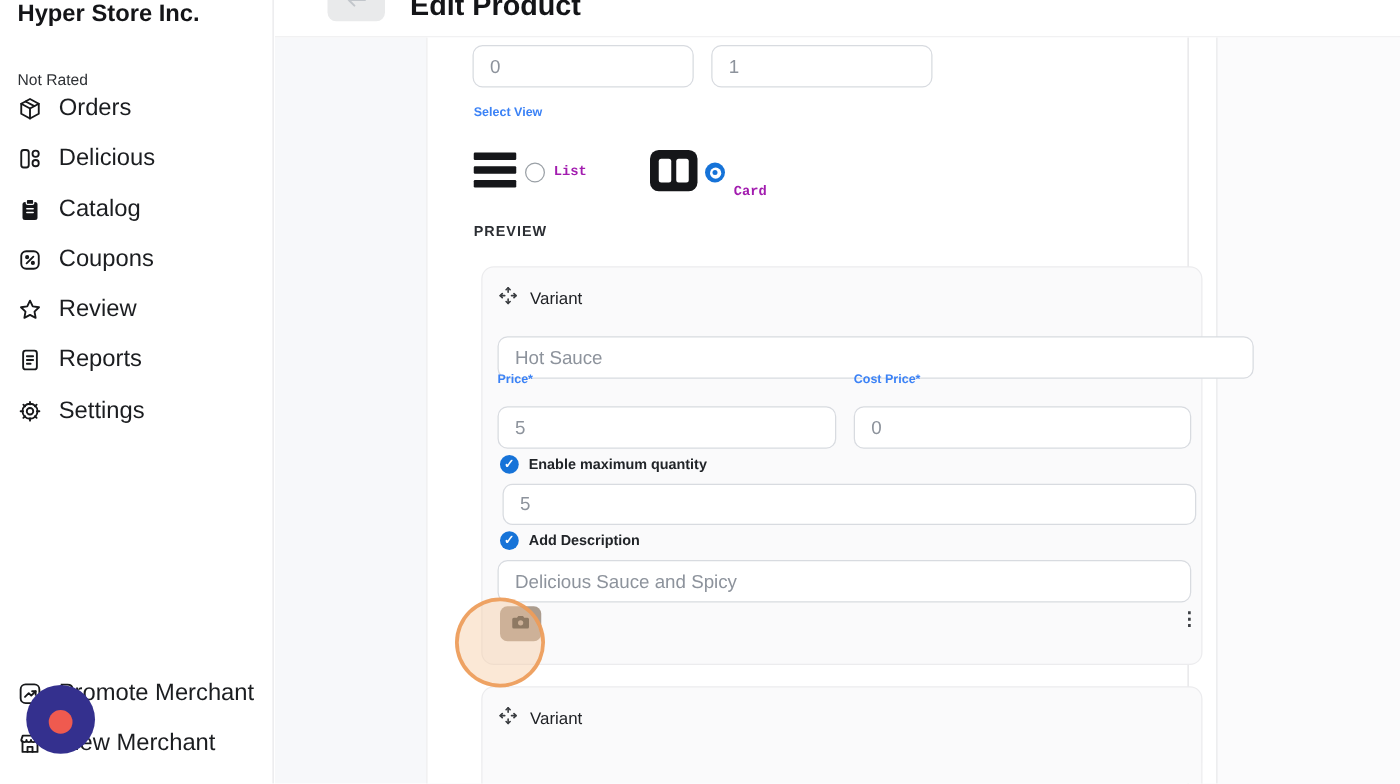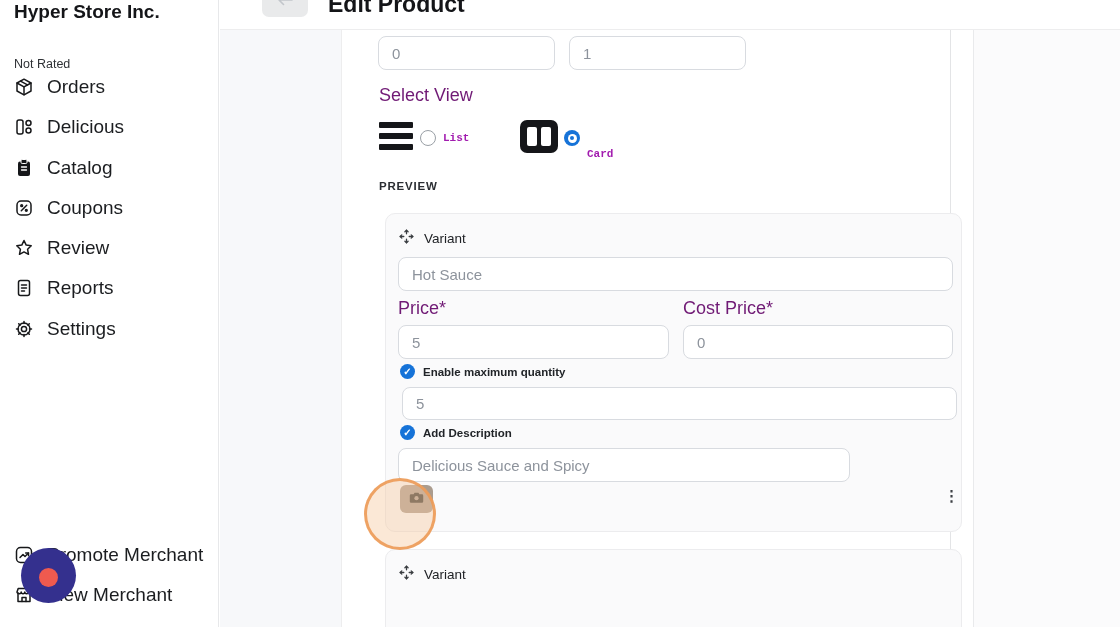--- a/index.html
+++ b/index.html
@@ -33,21 +33,21 @@
   .content{position:absolute;left:220px;top:30px;width:900px;height:597px;background:#f7f8fa;}
   .form-panel{position:absolute;left:121px;top:0;width:610px;height:597px;background:#fff;
               border-left:1px solid #ededee;border-right:1px solid #e3e4e6;box-sizing:border-box;}
   .gutter{position:absolute;left:731px;top:0;width:22px;height:597px;background:#fff;}
   .right-panel{position:absolute;left:753px;top:0;width:147px;height:597px;background:#fbfbfc;
                border-left:1px solid #e9eaec;box-sizing:border-box;}
 
   
   .inp{position:absolute;box-sizing:border-box;height:34px;border:1px solid #d8dbe0;border-radius:8px;
        background:#fff;color:#8d939c;font-size:15px;font-family:inherit;padding:0 13px;outline:none;}
-  .lbl{position:absolute;font-size:18px;font-weight:400;color:#701a75;white-space:nowrap;}
+  .lbl{position:absolute;font-size:10px;font-weight:700;color:#3b82f6;white-space:nowrap;}
   .small-lbl{font-size:11.5px;font-weight:600;color:#212428;}
   .preview-lbl{position:absolute;left:37px;top:150px;font-size:11.5px;font-weight:600;
                letter-spacing:.8px;color:#2b2e33;}
 
   .list-icon{position:absolute;left:37px;top:92px;width:34px;display:flex;flex-direction:column;gap:5px;cursor:pointer;}
   .list-icon div{height:6px;background:#151619;border-radius:1px;}
   .card-icon{position:absolute;left:178px;top:90px;width:38px;height:33px;background:#151619;border-radius:7px;
              display:flex;align-items:center;justify-content:center;gap:4px;cursor:pointer;box-sizing:border-box;}
   .card-icon div{width:10px;height:19px;background:#fff;border-radius:2px;}
 
@@ -233,39 +233,39 @@
         <div class="vheader">
           <span>
             <svg width="15" height="15" viewBox="0 0 15 15" fill="none" stroke="#3a3d41" stroke-width="1.3" stroke-linecap="round" stroke-linejoin="round">
                 <path d="M7.5 1.2v3.6M7.5 10.2v3.6M1.2 7.5h3.6M10.2 7.5h3.6"></path>
                 <path d="M7.5 1.2 5.9 2.8M7.5 1.2l1.6 1.6M7.5 13.8l-1.6-1.6M7.5 13.8l1.6-1.6M1.2 7.5l1.6-1.6M1.2 7.5l1.6 1.6M13.8 7.5l-1.6-1.6M13.8 7.5l-1.6 1.6"></path>
               </svg>
           </span>
           <span>Variant</span>
         </div>
 
-        <input class="inp" style="left: 12px; top: 43px; width: 555px;" value="Hot Sauce">
+        <input class="inp" style="left: 12px; top: 55px; width: 605px;" value="Hot Sauce">
 
         <div class="lbl" style="left:12px;top:84px;">Price*</div>
         <input class="inp" style="left: 12px; top: 111px; width: 271px;" value="5">
 
         <div class="lbl" style="left:297px;top:84px;">Cost Price*</div>
         <input class="inp" style="left: 297px; top: 111px; width: 270px;" value="0">
 
         <div class="cbx-row" style="left:14px;top:150px;">
           <span class="cbx">✓</span>
           <span class="small-lbl">Enable maximum quantity</span>
         </div>
         <input class="inp" style="left: 16px; top: 173px; width: 555px; height: 33px;" value="5">
 
         <div class="cbx-row" style="left:14px;top:211px;">
           <span class="cbx">✓</span>
           <span class="small-lbl">Add Description</span>
         </div>
-        <input class="inp" style="left: 12px; top: 234px; width: 452px;" value="Delicious Sauce and Spicy">
+        <input class="inp" style="left: 12px; top: 234px; width: 555px;" value="Delicious Sauce and Spicy">
 
         <button class="cam-btn">
           <span>
             <svg width="15" height="13" viewBox="0 0 15 13">
                 <path d="M2 3.2h2.6l1-1.5h3.8l1 1.5H13a1.2 1.2 0 0 1 1.2 1.2v6.2A1.2 1.2 0 0 1 13 11.8H2A1.2 1.2 0 0 1 .8 10.6V4.4A1.2 1.2 0 0 1 2 3.2z" fill="#3a352f"></path>
                 <circle cx="7.5" cy="7.2" r="2.1" fill="#ab9c8e"></circle>
               </svg>
           </span>
         </button>
         <button class="kebab">

